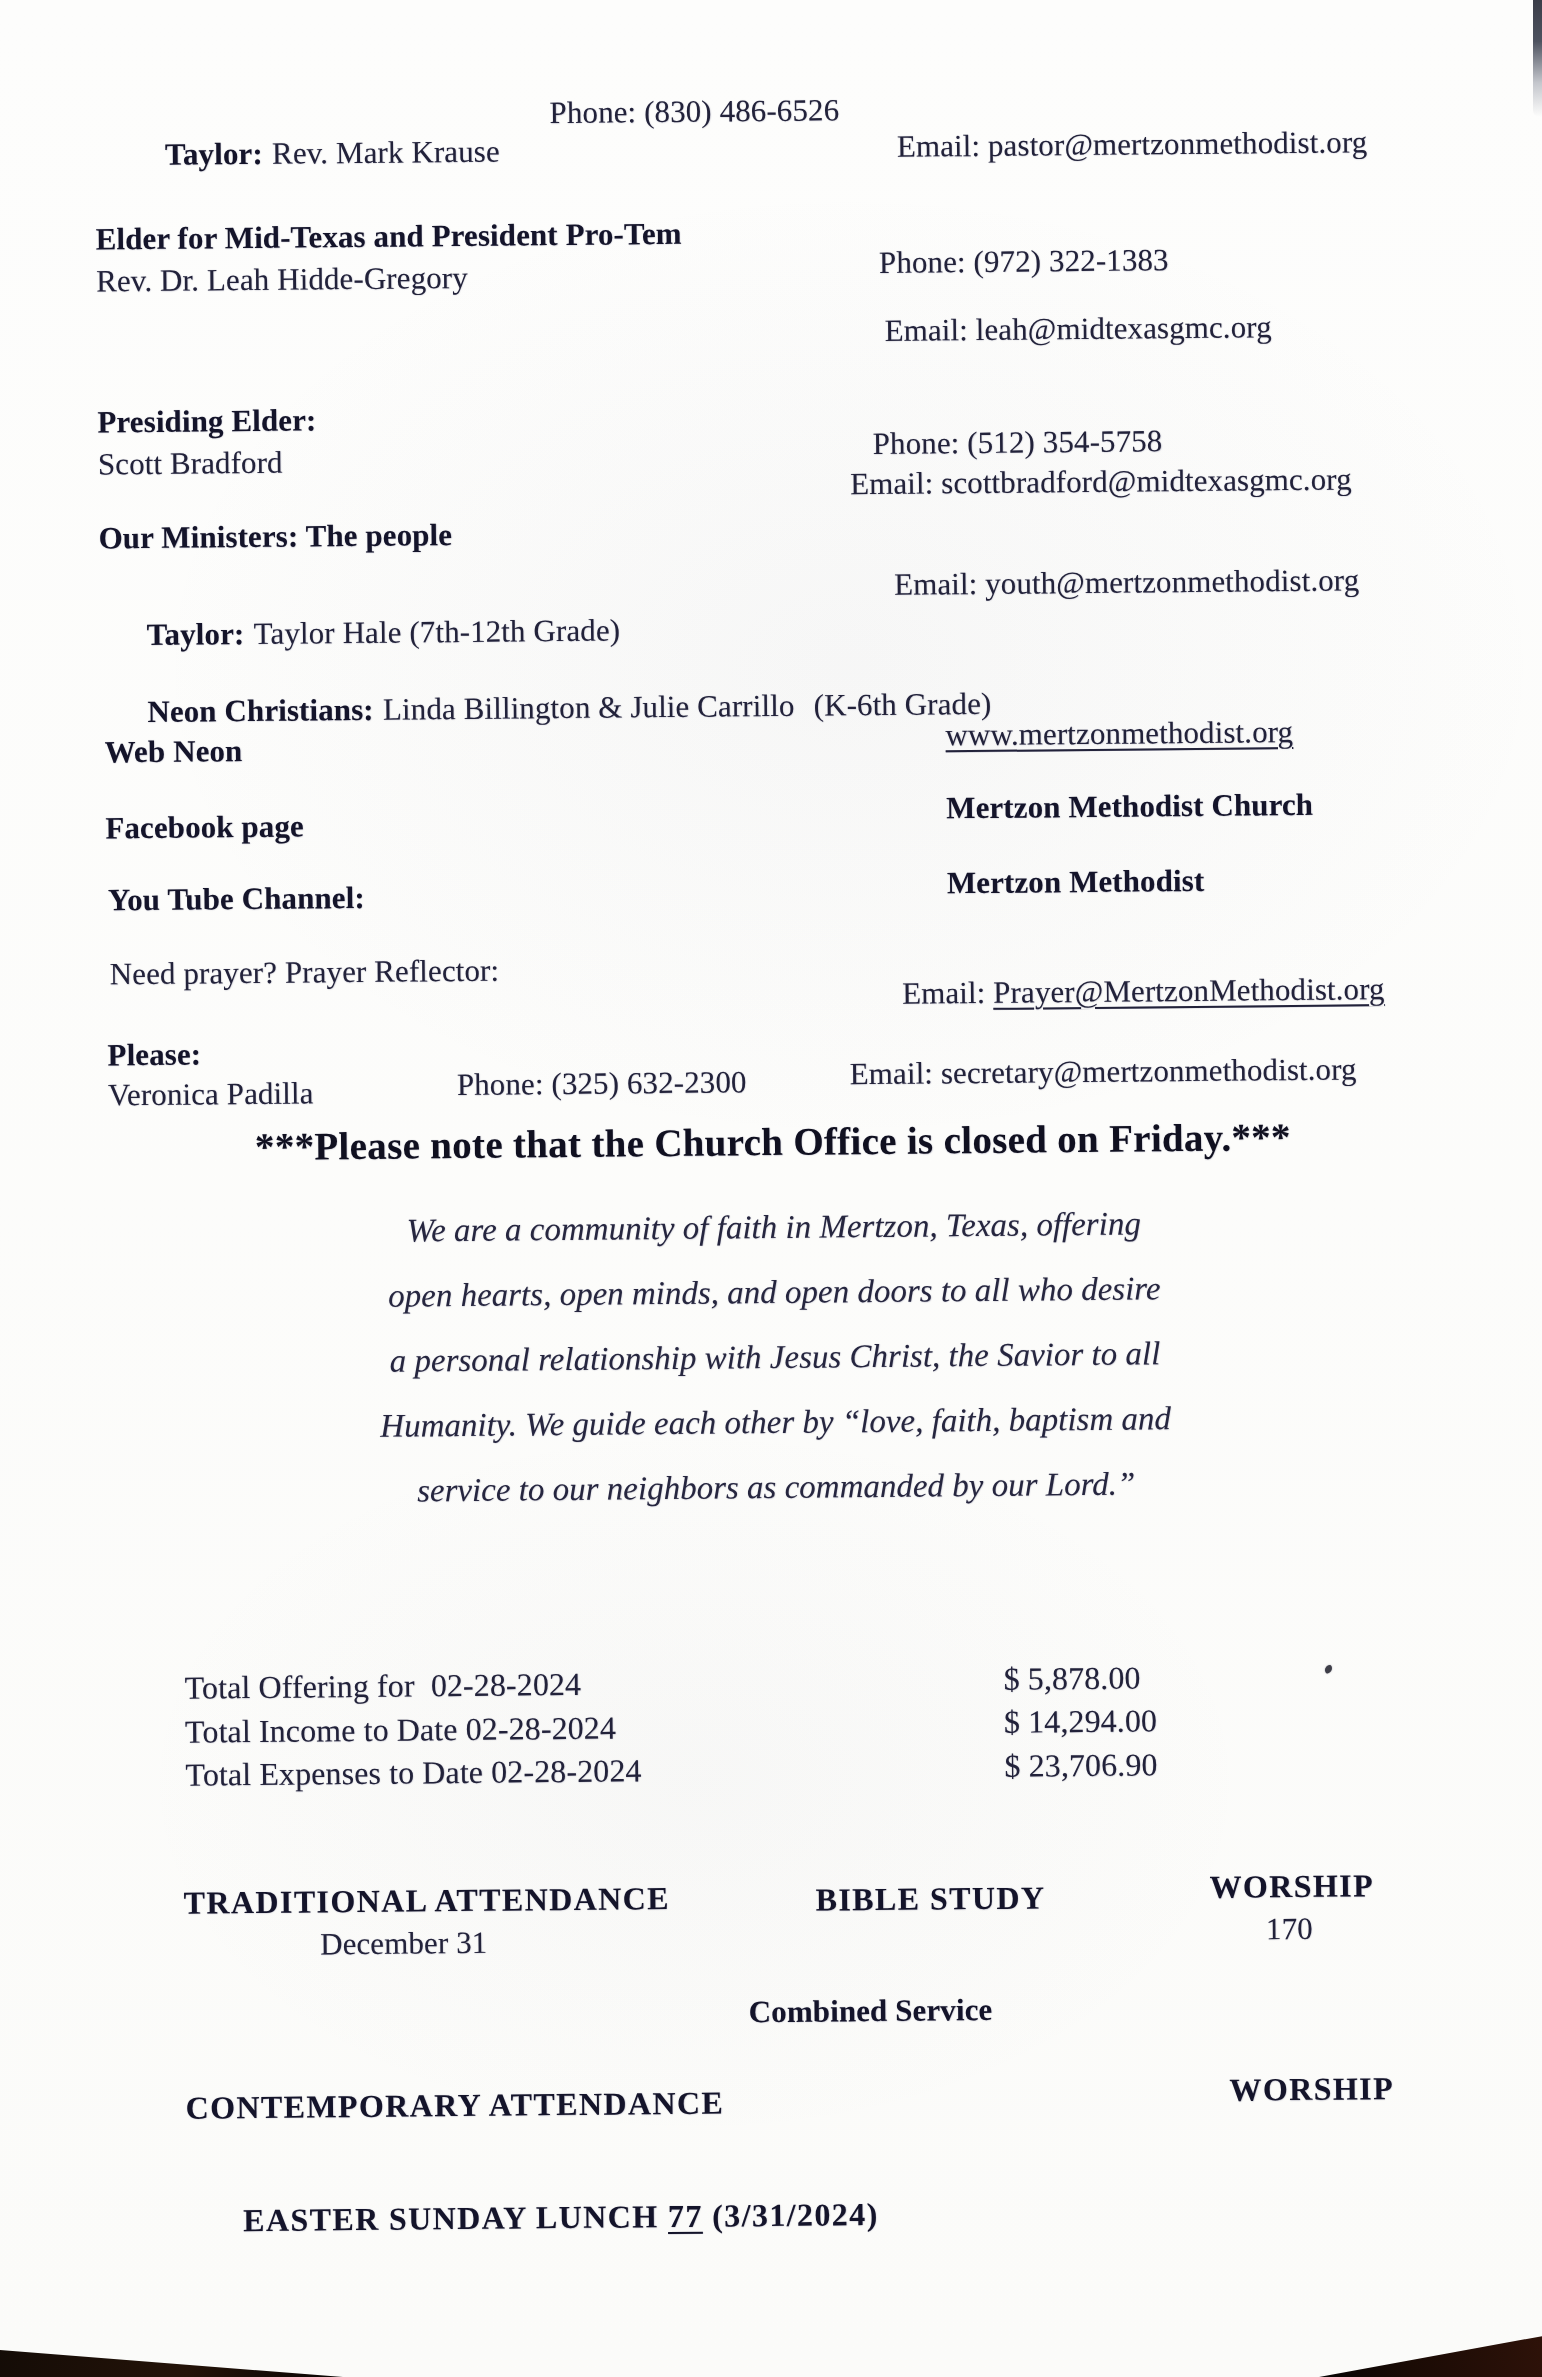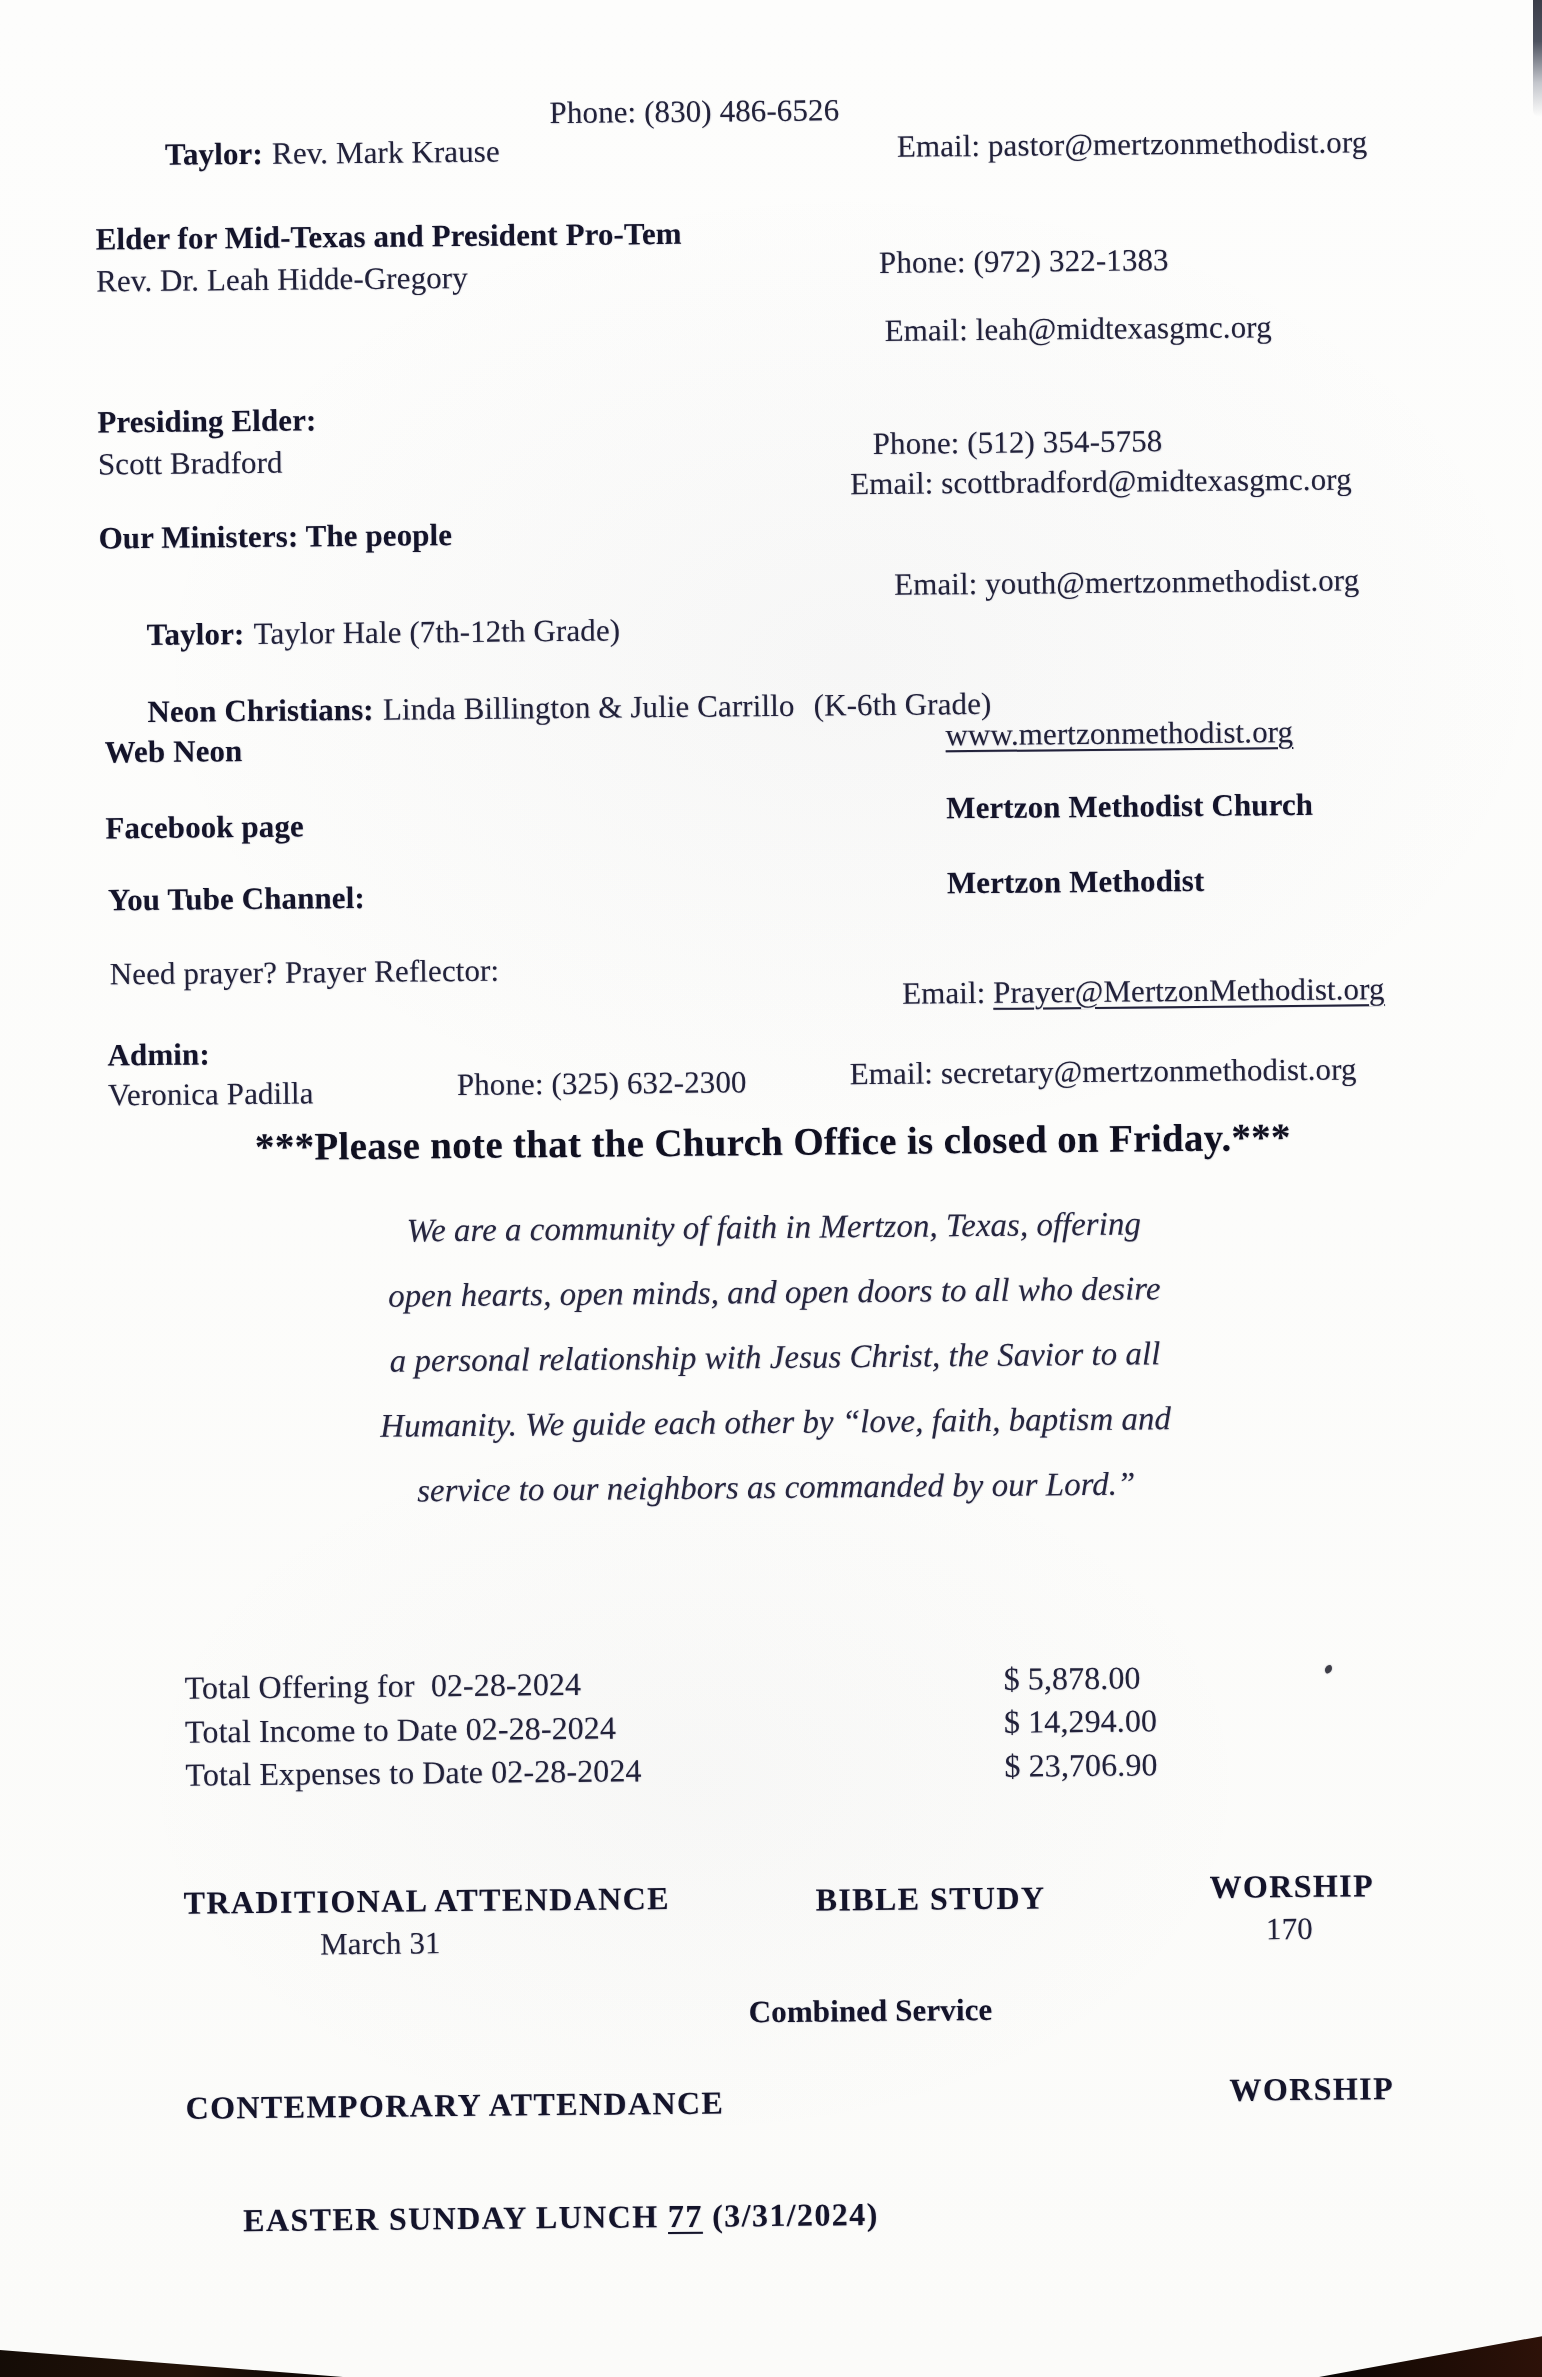--- a/index.html
+++ b/index.html
@@ -93,21 +93,21 @@
     <div class="line bl" style="left:948px; top:792px;">Mertzon Methodist Church</div>
 
     <div class="line bl" style="left:109px; top:876px;">You Tube Channel:</div>
     <div class="line bl" style="left:948px; top:867px;">Mertzon Methodist</div>
 
     <div class="line" style="left:110px; top:950px;">Need prayer? Prayer Reflector:</div>
     <div class="line" style="left:855px; top:941px;">
       <span>Email: </span><span class="u">Prayer@MertzonMethodist.org</span>
     </div>
 
-    <div class="line bl" style="left:107px; top:1031px;">Admin:</div>
+    <div class="line bl" style="left:107px; top:1031px;">Please:</div>
     <div class="line" style="left:107px; top:1071px;">Veronica Padilla</div>
     <div class="line" style="left:456px; top:1064px;">Phone: (325) 632-2300</div>
     <div class="line" style="left:849px; top:1057px;">Email: secretary@mertzonmethodist.org</div>
 
     <div class="center notice" style="top:1119px;">***Please note that the Church Office is closed on Friday.***</div>
 
     <div class="center" style="top:1183px;">
       <div class="mission-line">We are a community of faith in Mertzon, Texas, offering</div>
       <div class="mission-line">open hearts, open minds, and open doors to all who desire</div>
       <div class="mission-line">a personal relationship with Jesus Christ, the Savior to all</div>
@@ -118,21 +118,21 @@
     <div class="line fin" style="left:178px; top:1664px;">Total Offering for  02-28-2024</div>
     <div class="line fin" style="left:997px; top:1663px;">$ 5,878.00</div>
     <div class="line fin" style="left:178px; top:1708px;">Total Income to Date 02-28-2024</div>
     <div class="line fin" style="left:997px; top:1706px;">$ 14,294.00</div>
     <div class="line fin" style="left:178px; top:1751px;">Total Expenses to Date 02-28-2024</div>
     <div class="line fin" style="left:997px; top:1750px;">$ 23,706.90</div>
 
     <div class="line bl caps" style="left:175px; top:1879px;">TRADITIONAL ATTENDANCE</div>
     <div class="line bl caps" style="left:807px; top:1882px;">BIBLE STUDY</div>
     <div class="line bl caps" style="left:1201px; top:1873px;">WORSHIP</div>
-    <div class="line" style="left:311px; top:1922px;">March 31</div>
+    <div class="line" style="left:311px; top:1922px;">December 31</div>
     <div class="line" style="left:1257px; top:1916px;">170</div>
     <div class="line bl" style="left:739px; top:1994px;">Combined Service</div>
     <div class="line bl caps" style="left:175px; top:2084px;">CONTEMPORARY ATTENDANCE</div>
     <div class="line bl caps" style="left:1219px; top:2076px;">WORSHIP</div>
     <div class="line bl caps" style="left:175px; top:2160px;">
       <span>EASTER SUNDAY LUNCH </span><span class="u">77</span><span> (3/31/2024)</span>
     </div>
 
     <div class="speck"></div>
   </div>

